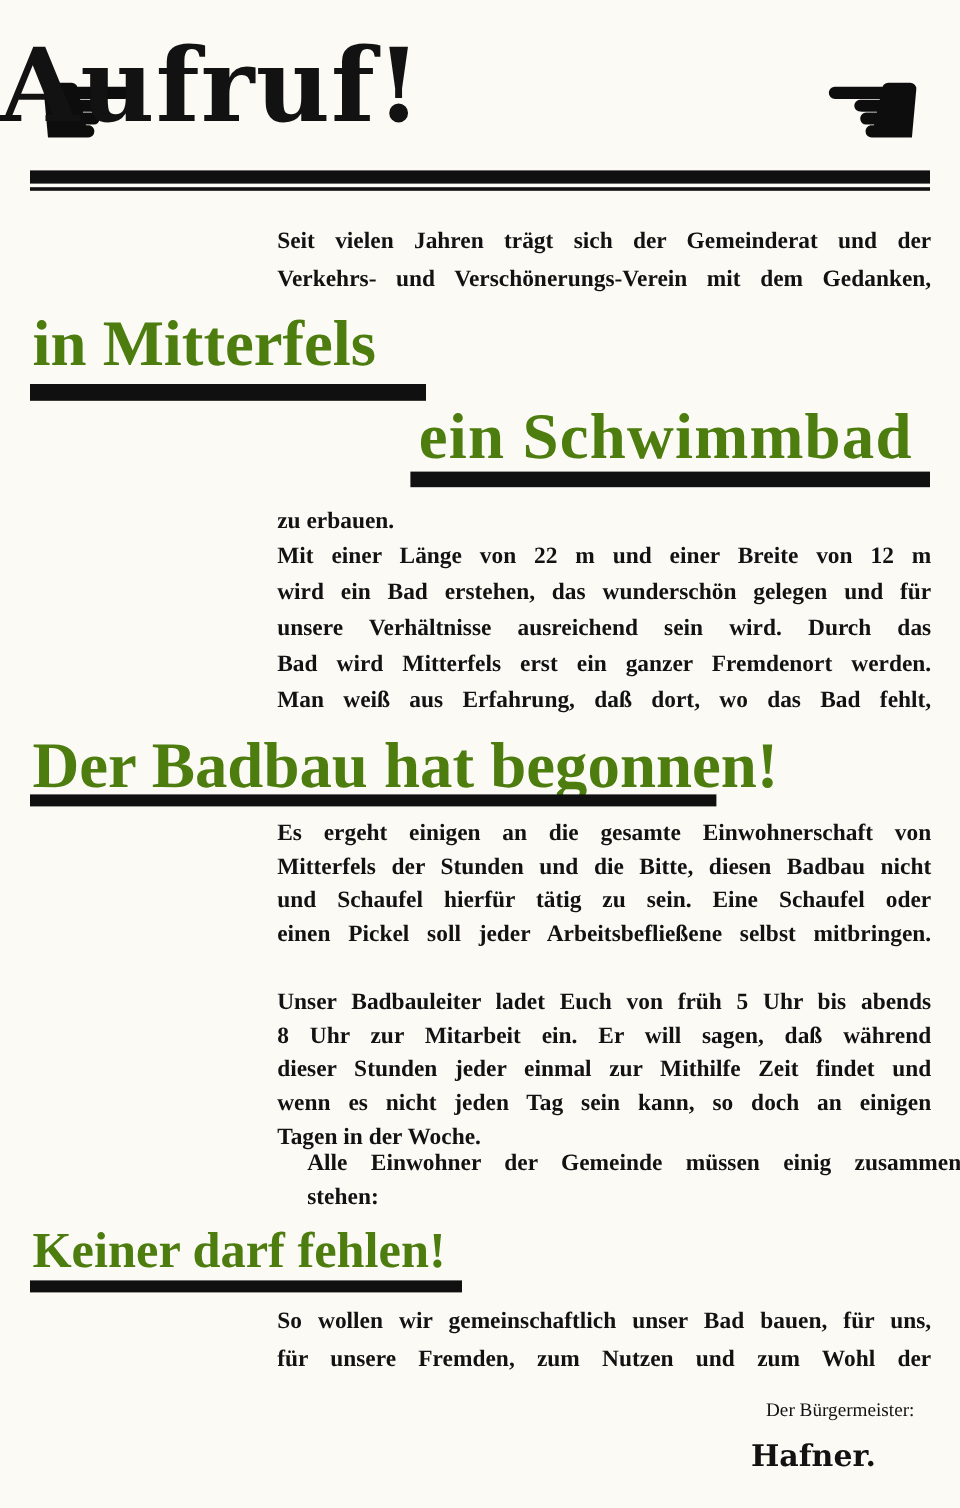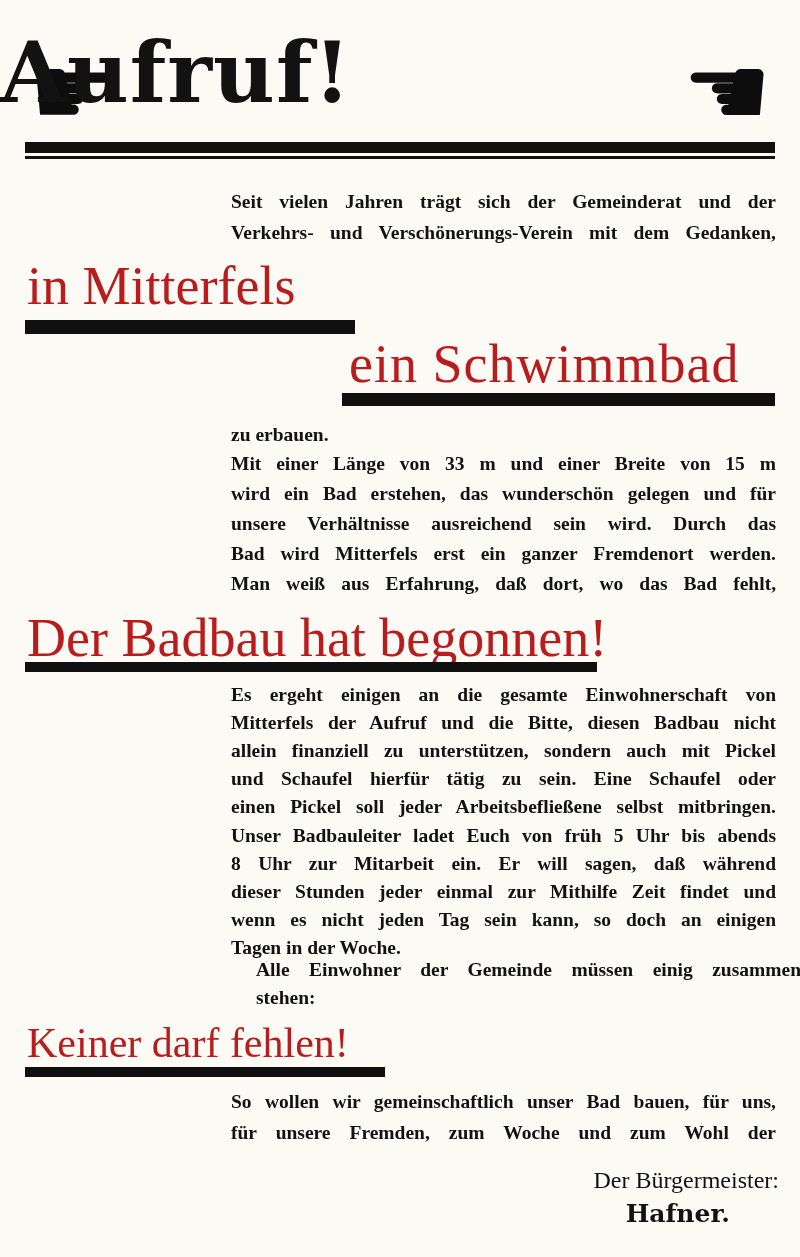--- a/index.html
+++ b/index.html
@@ -36,34 +36,34 @@
   .pline-last{text-align-last:left;}
   .intro{top:186px;line-height:31px;}
   .leadin{top:420px;line-height:30px;}
   .p1{top:449px;line-height:30px;}
   .p2{top:681px;line-height:28px;}
   .p3{top:822px;line-height:28px;}
   .emphasis{top:956px;line-height:28px;font-weight:bold;margin-left:25px;}
   .closing{top:1086px;line-height:31px;}
   
   .hl{
-    font-family:"Liberation Serif", serif;font-weight:normal;
-    white-space:nowrap;color:#b91c1c;
+    font-family:"Liberation Serif", serif;font-weight:bold;
+    white-space:nowrap;color:#4d7c0f;
   }
   .hl1{top:256px;left:27px;font-size:54px;line-height:60px;}
   .hl2{top:334px;left:349px;font-size:54px;line-height:60px;letter-spacing:1px;}
   .hl3{top:613px;left:27px;font-size:54px;line-height:50px;}
   .hl4{top:1020px;left:27px;font-size:42px;line-height:47px;}
   .bar{background:#101010;}
   .bar1{top:320px;left:25px;width:330px;height:14px;}
   .bar2{top:393px;left:342px;width:433px;height:13px;}
   .bar3{top:662px;left:25px;width:572px;height:10px;}
   .bar4{top:1067px;left:25px;width:360px;height:10px;}
   
-  .sig-role{top:1167px;right:21px;font-size:24px;white-space:nowrap;}
+  .sig-role{top:1167px;right:38px;font-size:16px;white-space:nowrap;}
   .sig-name{top:1199px;right:70px;font-size:25px;font-weight:bold;white-space:nowrap;
             font-family:"DejaVu Serif", serif;}
 </style>
 </head>
 <body>
 
 <div class="abs hand hand-left">☛</div>
 <div class="abs poster-title">Aufruf!</div>
 <div class="abs hand hand-right">☚</div>
 
@@ -78,34 +78,33 @@
   </div>
 
 <div class="abs hl hl1">in Mitterfels</div>
 <div class="abs bar bar1"></div>
 
 <div class="abs hl hl2">ein Schwimmbad</div>
 <div class="abs bar bar2"></div>
 
 <div class="abs textblock leadin pline pline-last">zu erbauen.</div>
 <div class="abs textblock p1">
-    <div class="pline">Mit einer Länge von 33 m und einer Breite von 15 m</div>
+    <div class="pline">Mit einer Länge von 22 m und einer Breite von 12 m</div>
     <div class="pline">wird ein Bad erstehen, das wunderschön gelegen und für</div>
     <div class="pline">unsere Verhältnisse ausreichend sein wird. Durch das</div>
     <div class="pline">Bad wird Mitterfels erst ein ganzer Fremdenort werden.</div>
     <div class="pline">Man weiß aus Erfahrung, daß dort, wo das Bad fehlt,</div>
   </div>
 
 <div class="abs hl hl3">Der Badbau hat begonnen!</div>
 <div class="abs bar bar3"></div>
 
 <div class="abs textblock p2">
     <div class="pline">Es ergeht einigen an die gesamte Einwohnerschaft von</div>
-    <div class="pline">Mitterfels der Aufruf und die Bitte, diesen Badbau nicht</div>
-    <div class="pline">allein finanziell zu unterstützen, sondern auch mit Pickel</div>
+    <div class="pline">Mitterfels der Stunden und die Bitte, diesen Badbau nicht</div>
     <div class="pline">und Schaufel hierfür tätig zu sein. Eine Schaufel oder</div>
     <div class="pline">einen Pickel soll jeder Arbeitsbefließene selbst mitbringen.</div>
   </div>
 <div class="abs textblock p3">
     <div class="pline">Unser Badbauleiter ladet Euch von früh 5 Uhr bis abends</div>
     <div class="pline">8 Uhr zur Mitarbeit ein. Er will sagen, daß während</div>
     <div class="pline">dieser Stunden jeder einmal zur Mithilfe Zeit findet und</div>
     <div class="pline">wenn es nicht jeden Tag sein kann, so doch an einigen</div>
     <div class="pline pline-last">Tagen in der Woche.</div>
   </div>
@@ -113,17 +112,17 @@
 <div class="abs textblock emphasis">
     <div class="pline">Alle Einwohner der Gemeinde müssen einig zusammen</div>
     <div class="pline pline-last">stehen:</div>
   </div>
 
 <div class="abs hl hl4">Keiner darf fehlen!</div>
 <div class="abs bar bar4"></div>
 
 <div class="abs textblock closing">
     <div class="pline">So wollen wir gemeinschaftlich unser Bad bauen, für uns,</div>
-    <div class="pline">für unsere Fremden, zum Woche und zum Wohl der</div>
+    <div class="pline">für unsere Fremden, zum Nutzen und zum Wohl der</div>
   </div>
 
 <div class="abs sig-role">Der Bürgermeister:</div>
 <div class="abs sig-name">Hafner.</div>
 
 </body></html>

